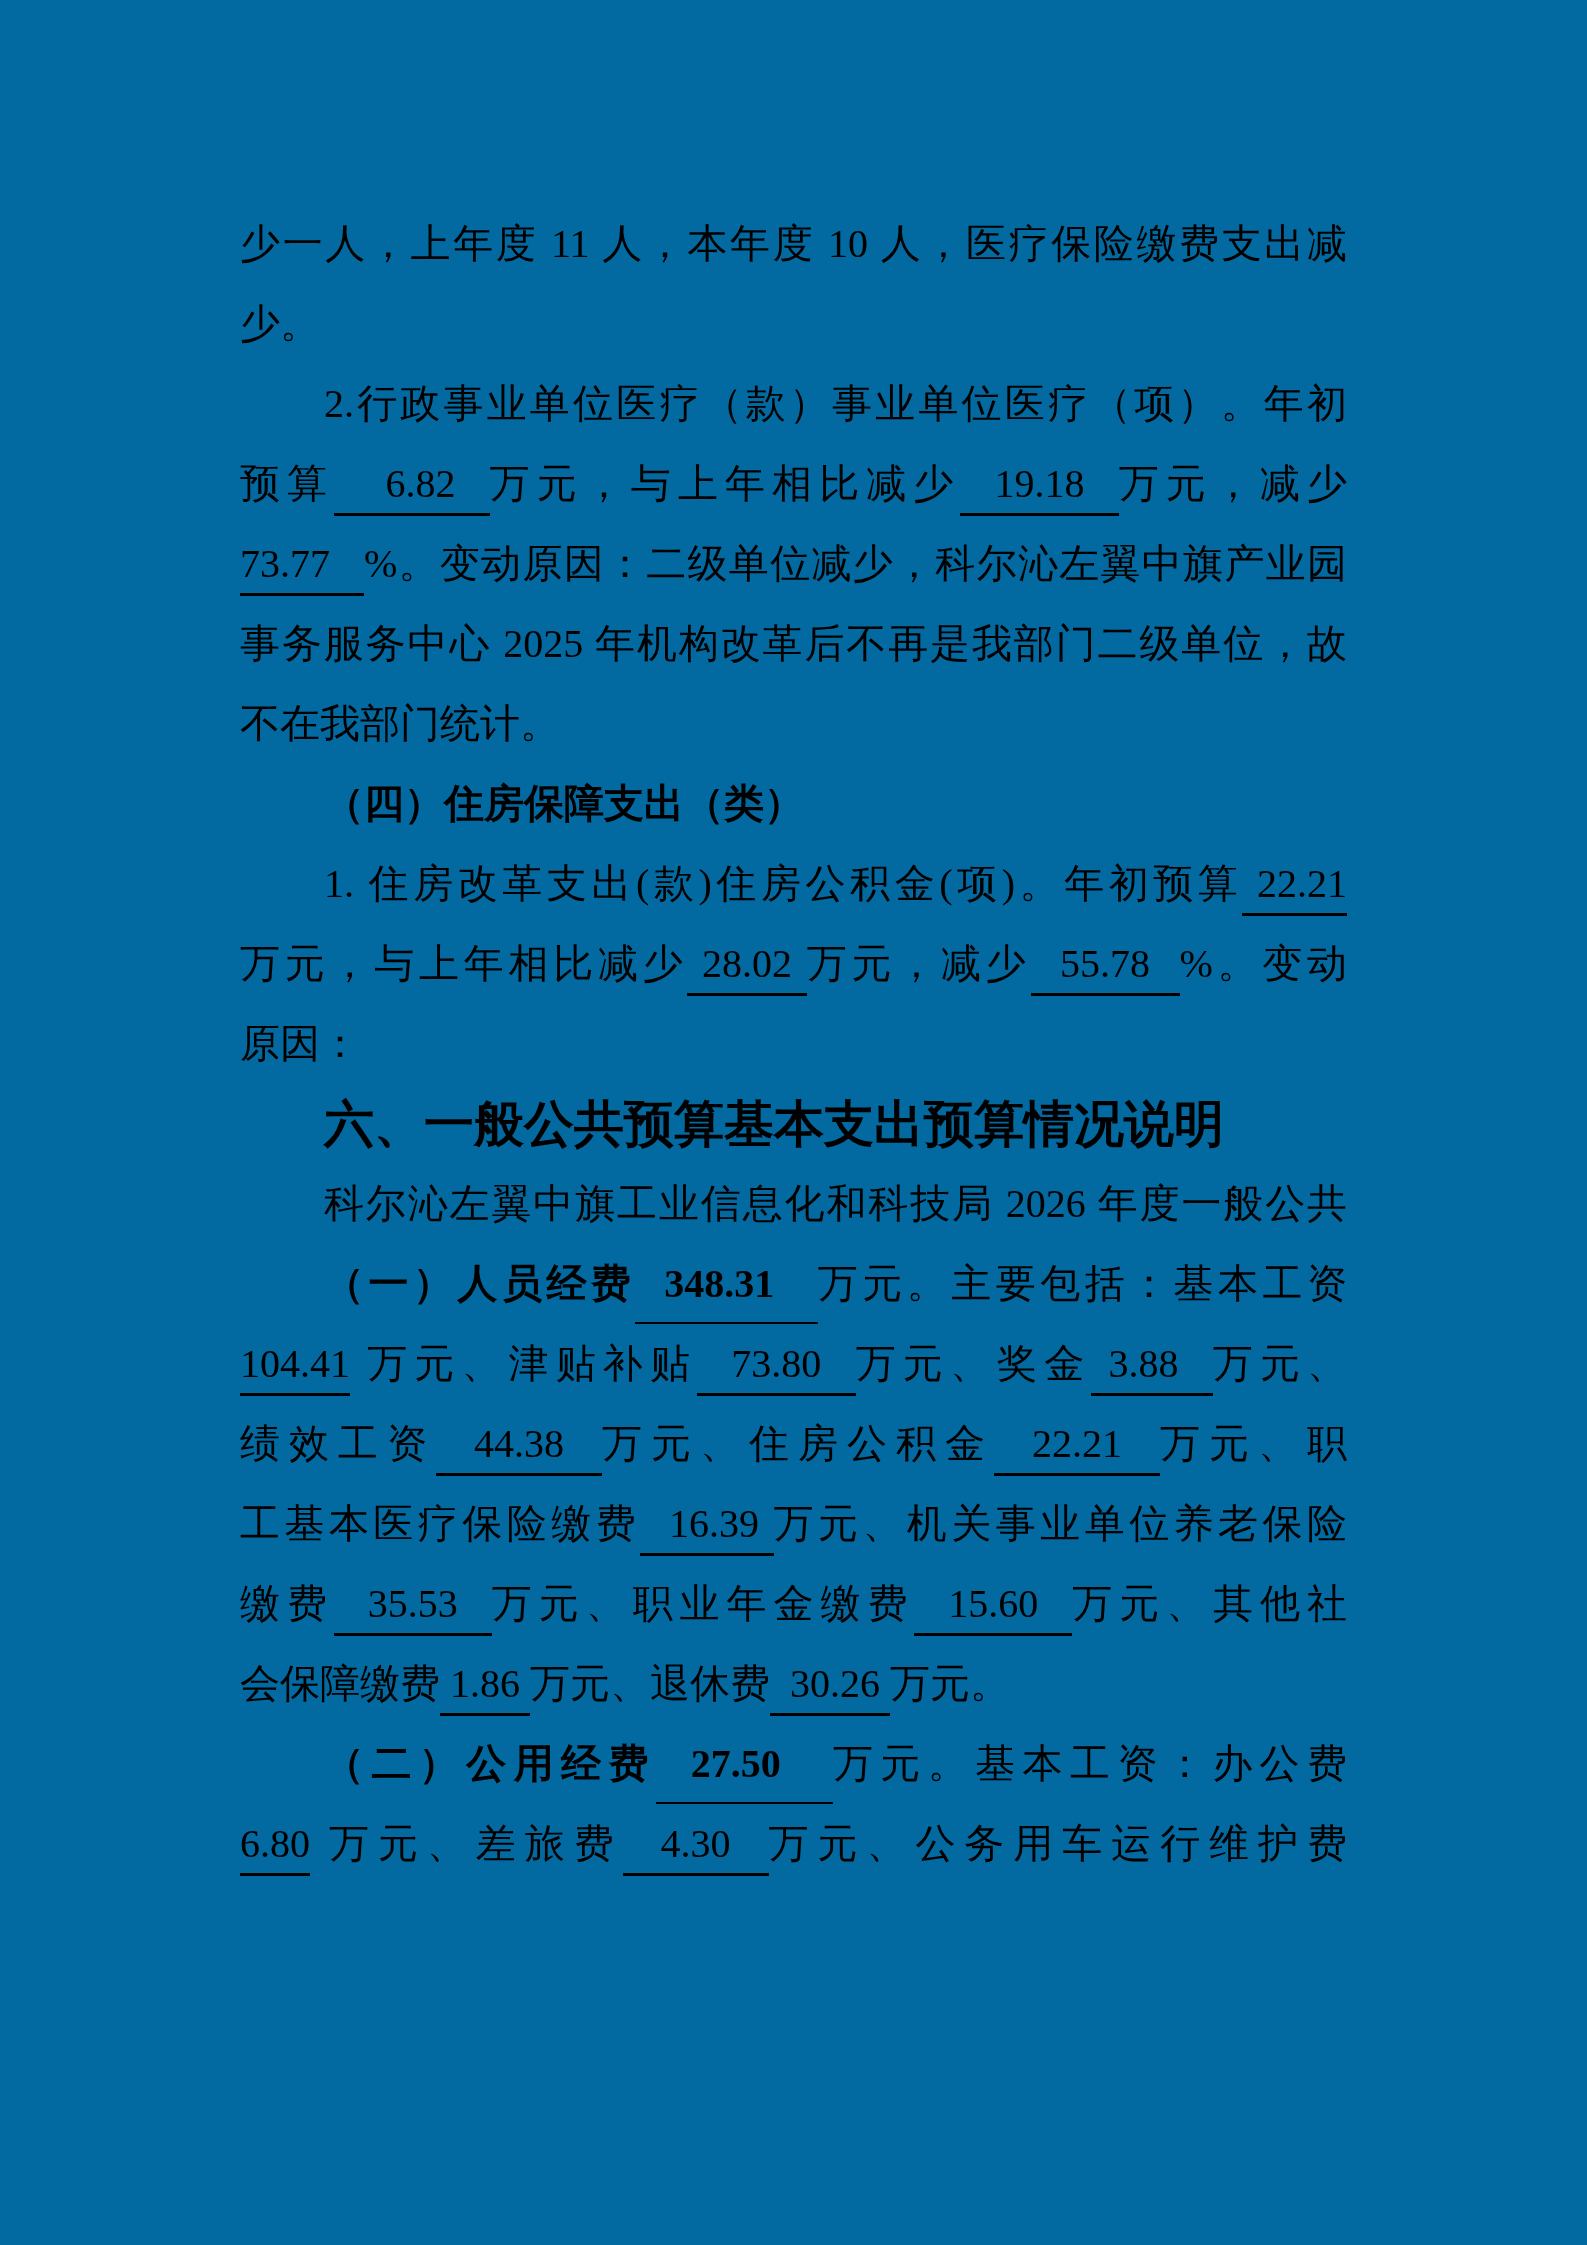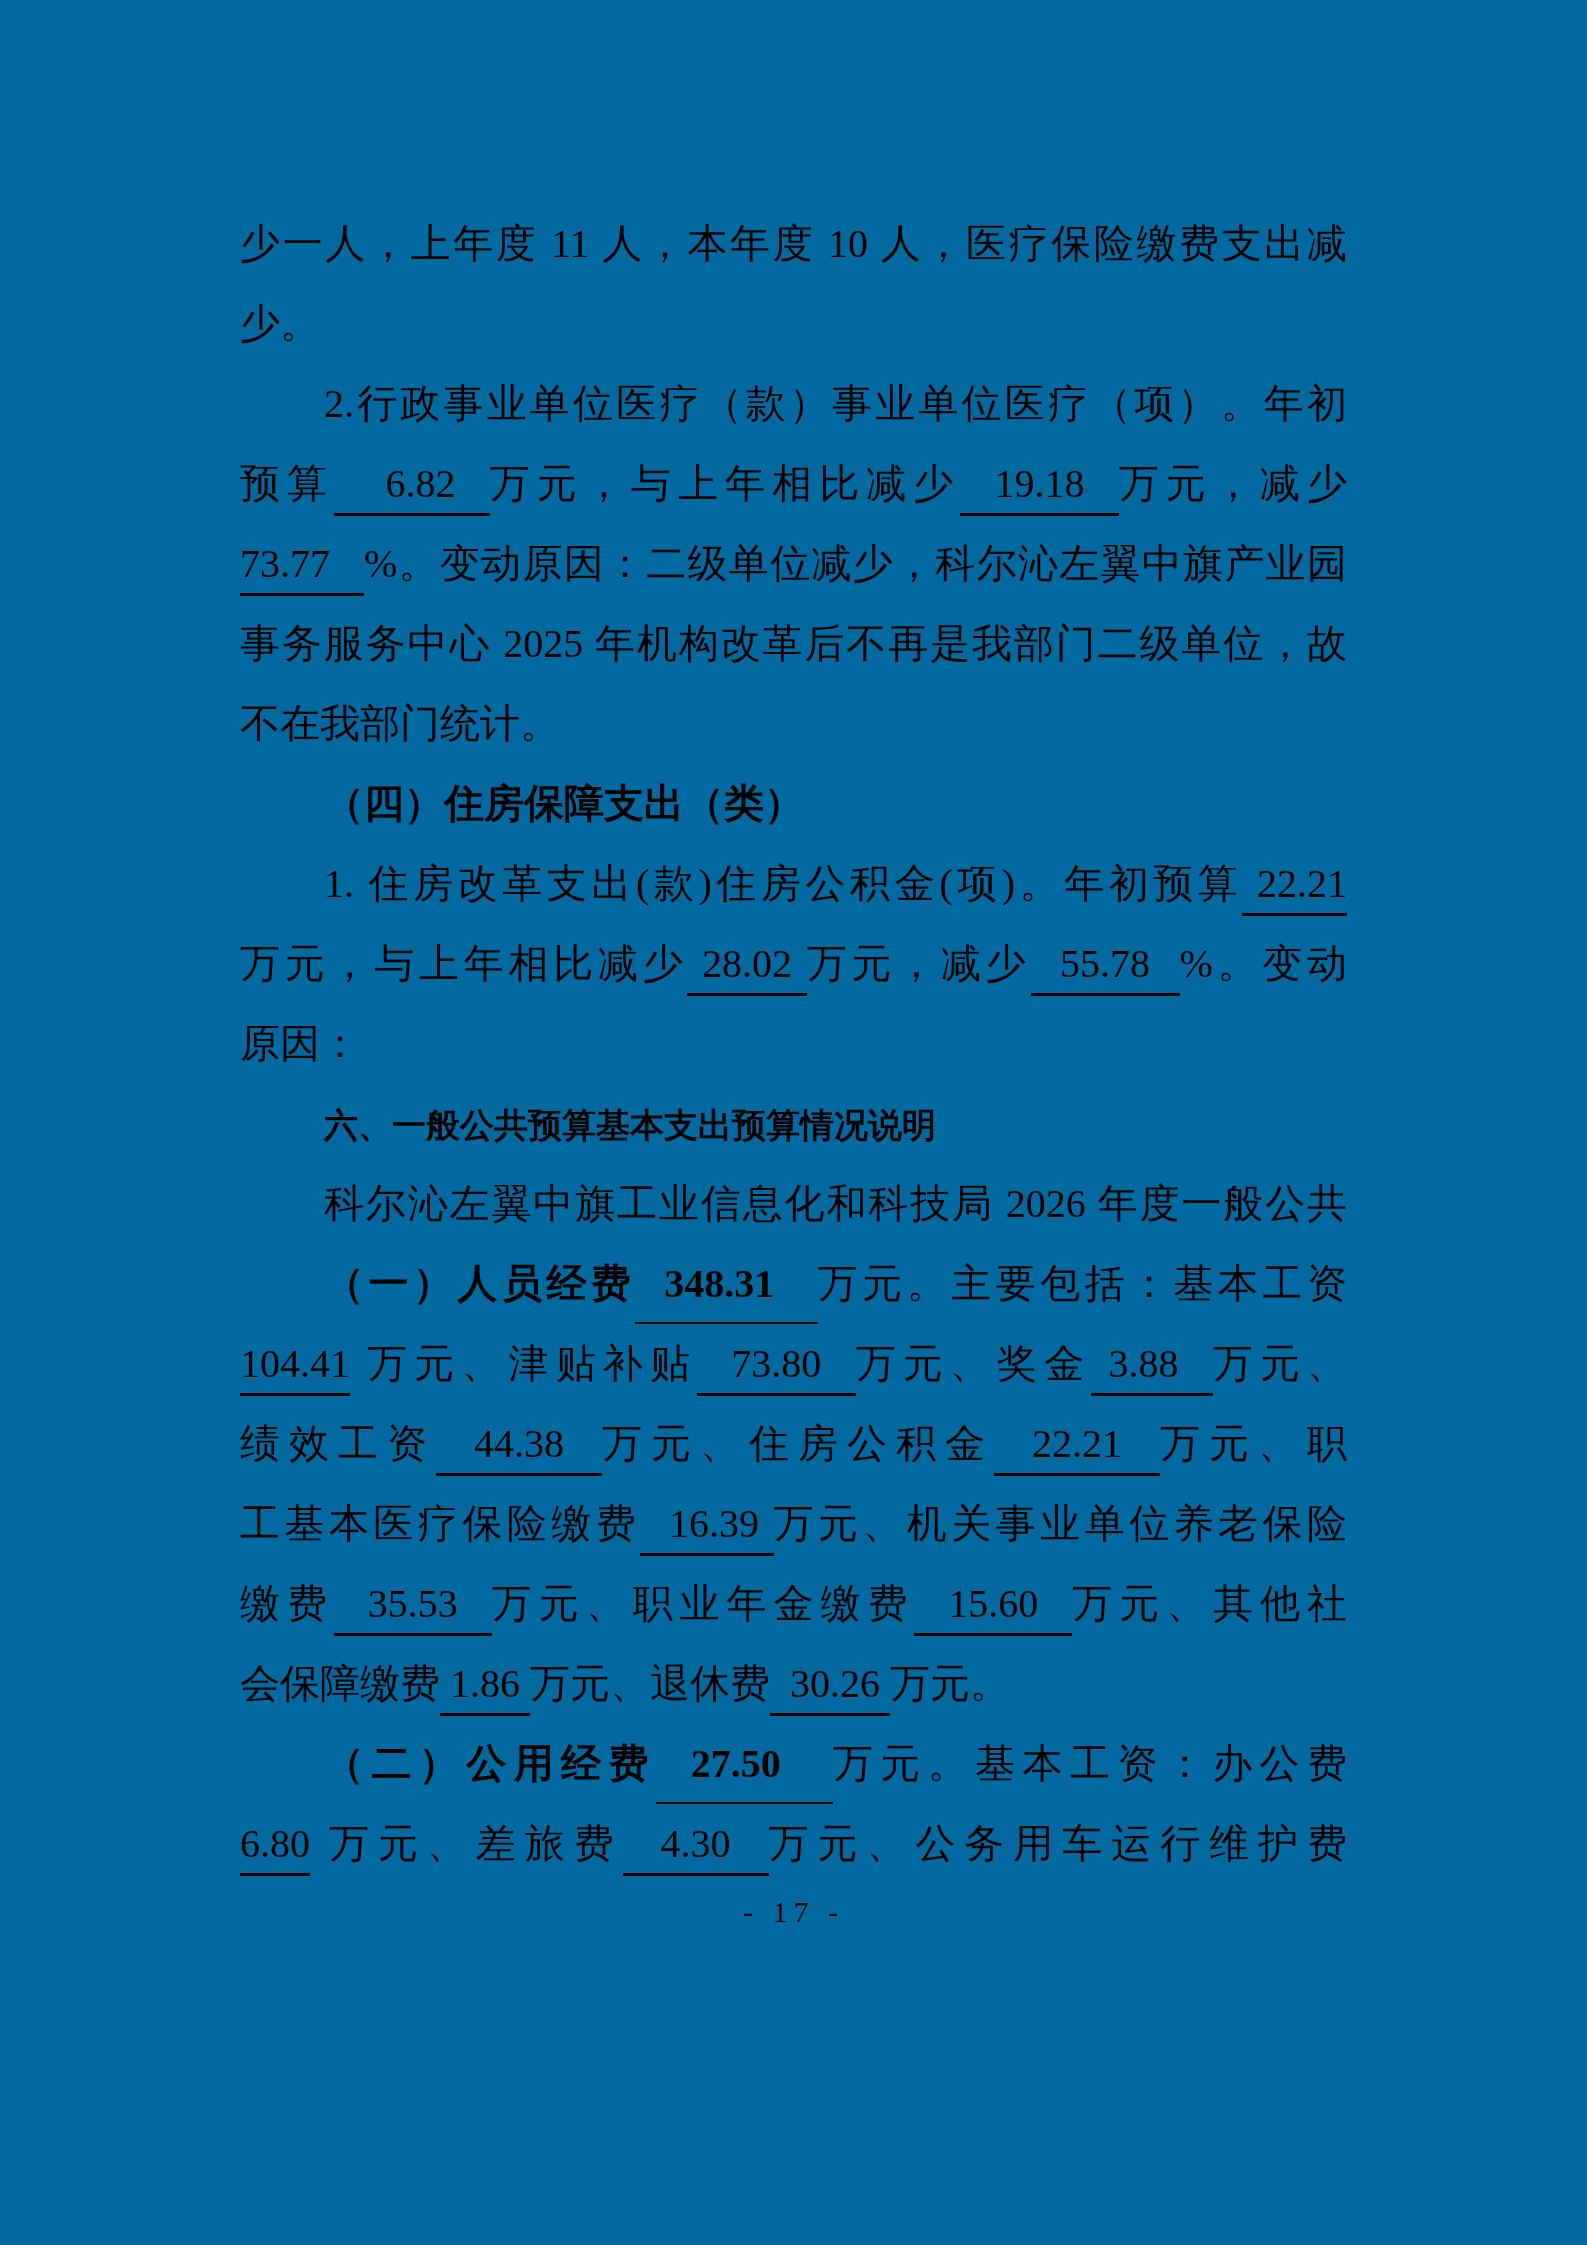--- a/index.html
+++ b/index.html
@@ -42,21 +42,21 @@
     margin-top: 30px;
   }
   .bu {
     font-weight: bold;
     border-bottom: 5px solid #000;
     padding-bottom: 16px;
   }
   .hs {
     font-weight: bold;
     font-family: "Liberation Sans", "DejaVu Sans", sans-serif;
-    font-size: 34px;
+    font-size: 50px;
     text-align: right;
   }
   .footer {
     margin-top: 8px;
     height: 56px;
     line-height: 40px;
     text-align: center;
     font-size: 30px;
     letter-spacing: 6px;
   }
@@ -145,15 +145,14 @@
 
   <div class="line j ind">
     <span class="seg b">（二）公用经费</span><span class="seg bu">&nbsp;&nbsp;27.50&nbsp;&nbsp;&nbsp;</span><span class="seg">万元。基本工资：办公费</span>
   </div>
 
   <div class="line j">
     <span class="seg u">6.80</span><span class="seg"> 万元、差旅费</span><span class="seg u">&nbsp;&nbsp;4.30&nbsp;&nbsp;</span><span class="seg">万元、公务用车运行维护费</span>
   </div>
 
 
-  <div class="footer">- 17 -</div>
 
 </div>
 
 </body></html>

